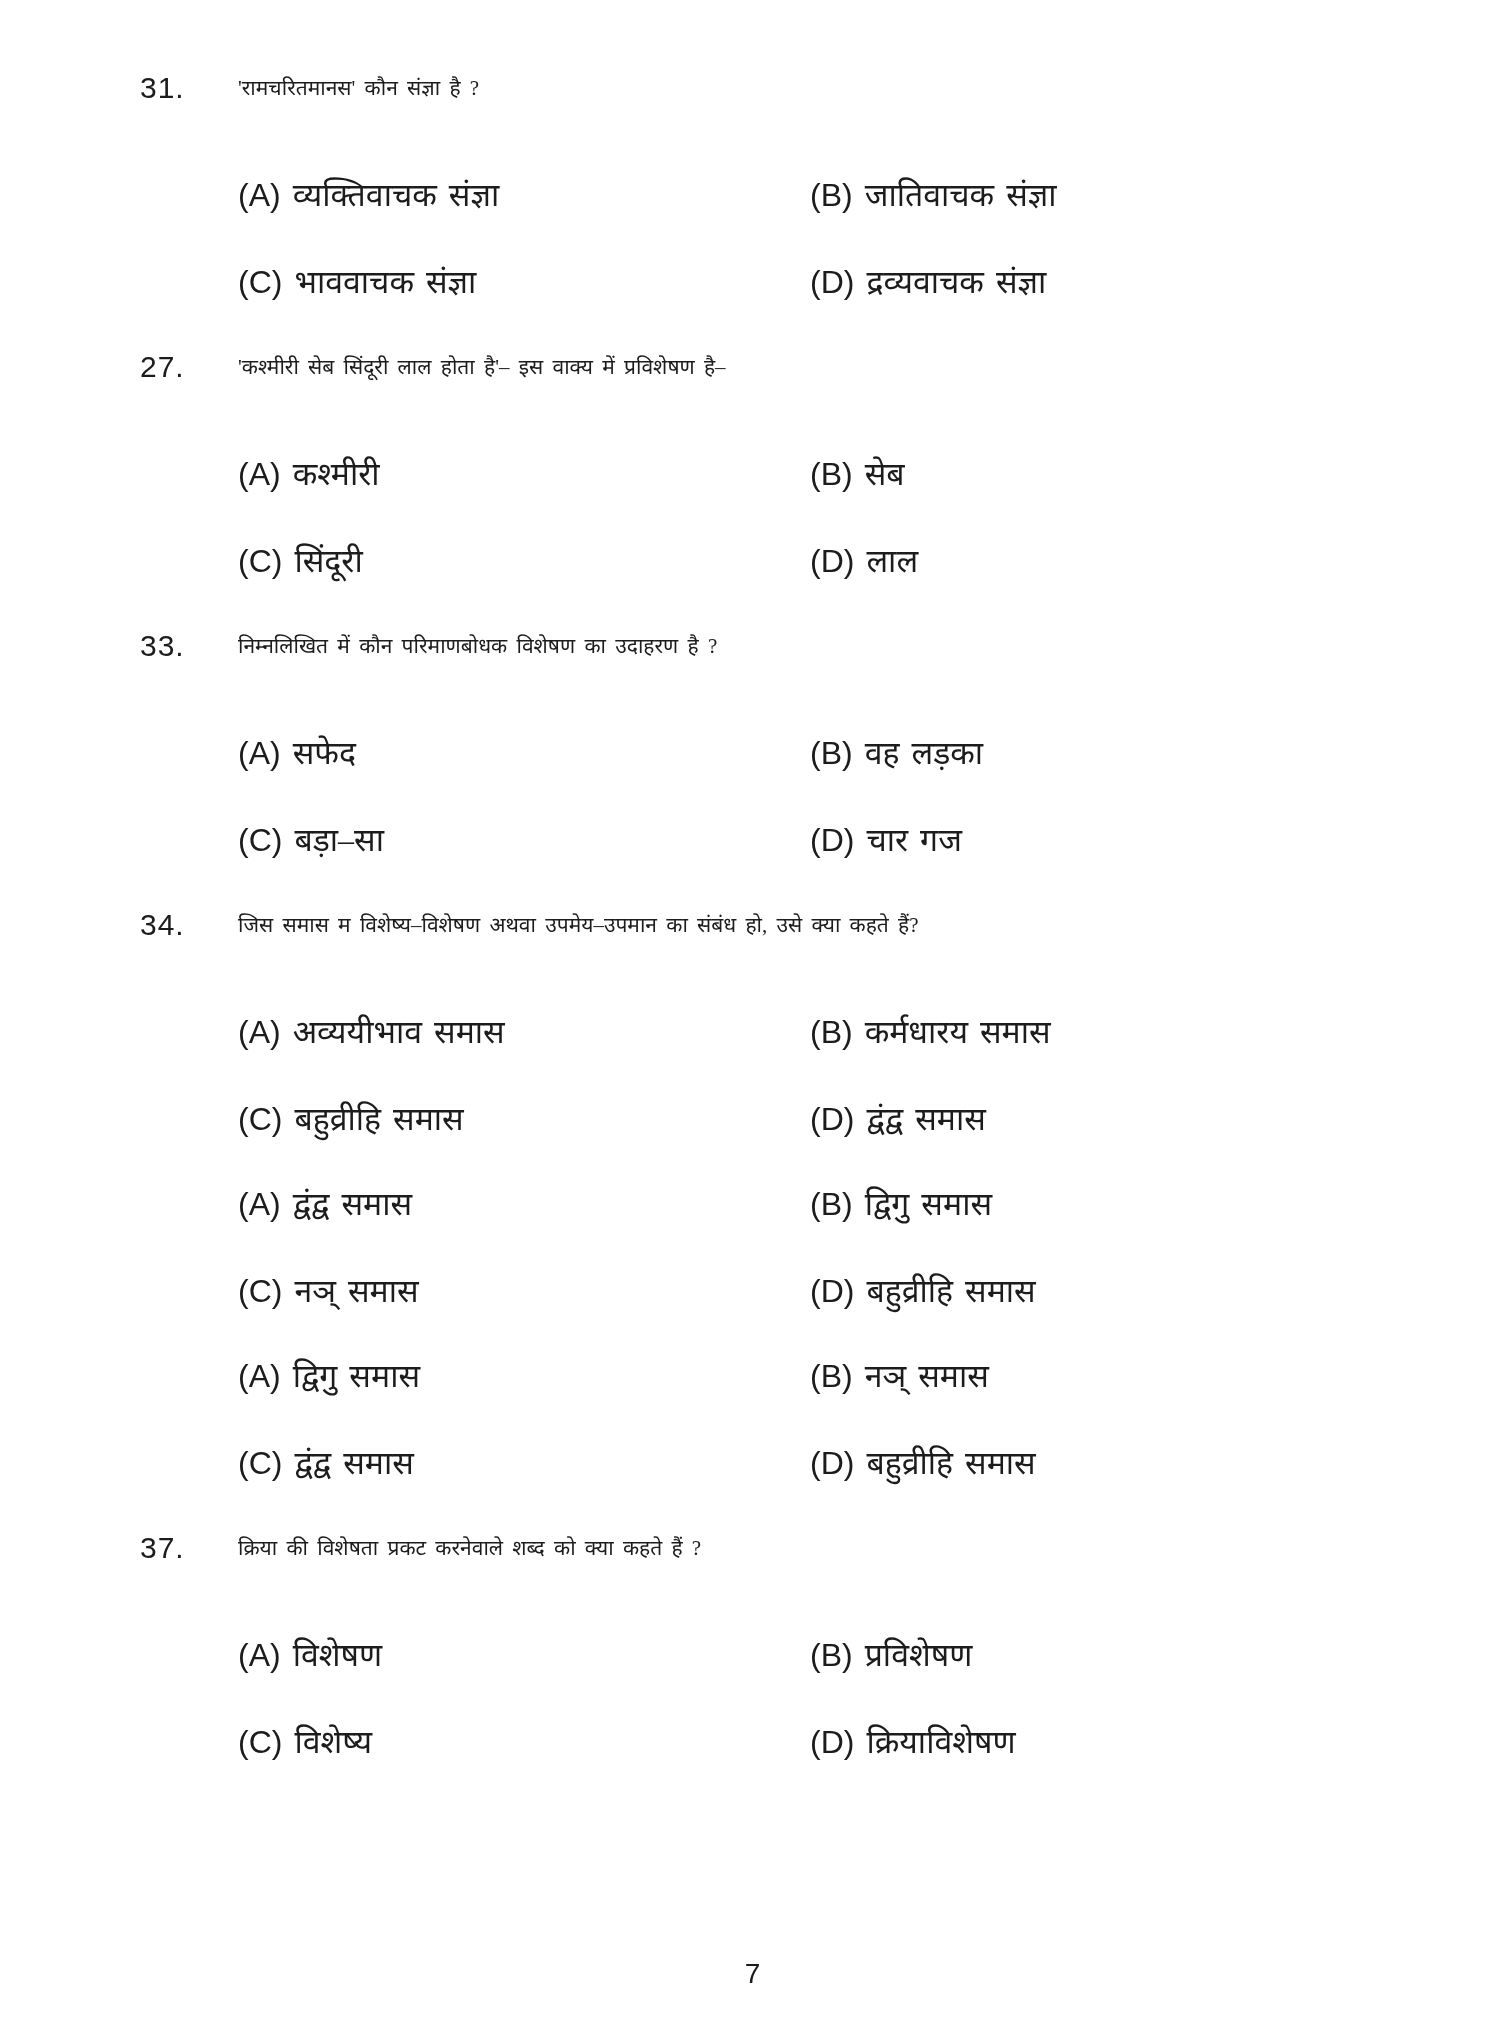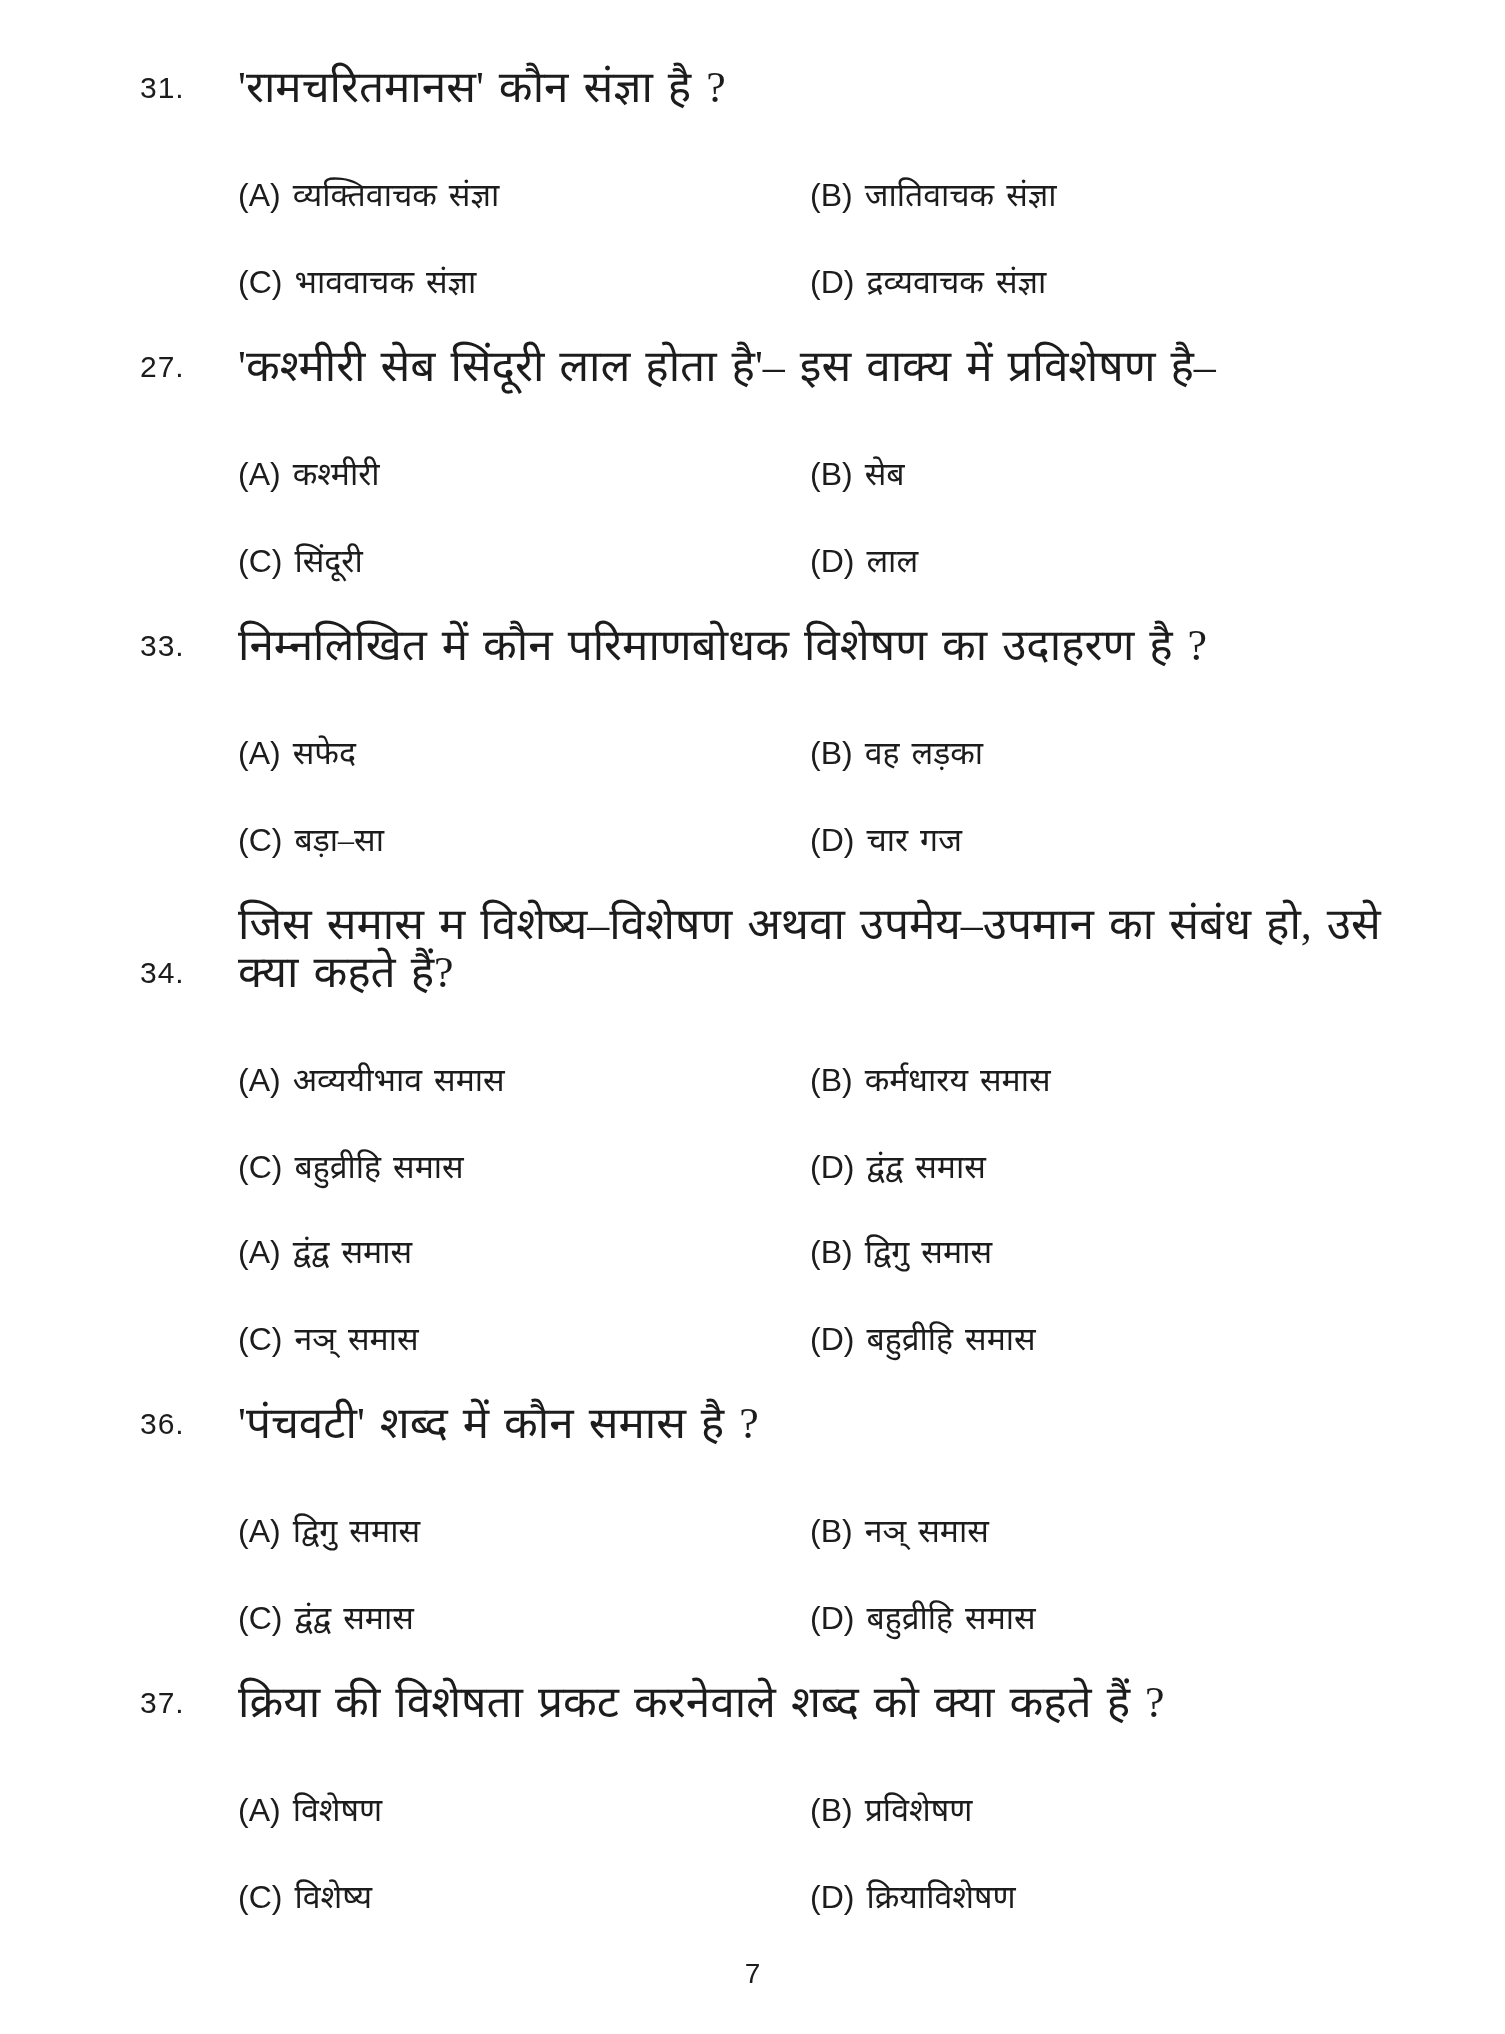--- a/index.html
+++ b/index.html
@@ -24,21 +24,21 @@
   }
   .q-num {
     width: 98px;
     flex: 0 0 98px;
     font-size: 30px;
     font-family: "Liberation Sans", "DejaVu Sans", sans-serif;
     letter-spacing: 1px;
   }
   .q-text {
     flex: 1;
-    font-size: 44px;
+    font-size: 21px;
     word-spacing: 4px;
   }
   .options { margin-left: 98px; }
   .opt-row {
     display: grid;
     grid-template-columns: 572px 1fr;
     margin-bottom: 39px;
   }
   .opt-row:last-child { margin-bottom: 0; }
   .option {
@@ -203,24 +203,20 @@
           </span>
         <span class="option">
             <span class="opt-label">(D)</span>
             <span class="opt-text">बहुव्रीहि समास</span>
           </span>
       </div>
     </div>
   </div>
 
   <div class="question">
-    <div class="q-line">
-      <span class="q-num">36.</span>
-      <span class="q-text">'पंचवटी' शब्द में कौन समास है ?</span>
-    </div>
     <div class="options">
       <div class="opt-row">
         <span class="option">
             <span class="opt-label">(A)</span>
             <span class="opt-text">द्विगु समास</span>
           </span>
         <span class="option">
             <span class="opt-label">(B)</span>
             <span class="opt-text">नञ् समास</span>
           </span>

